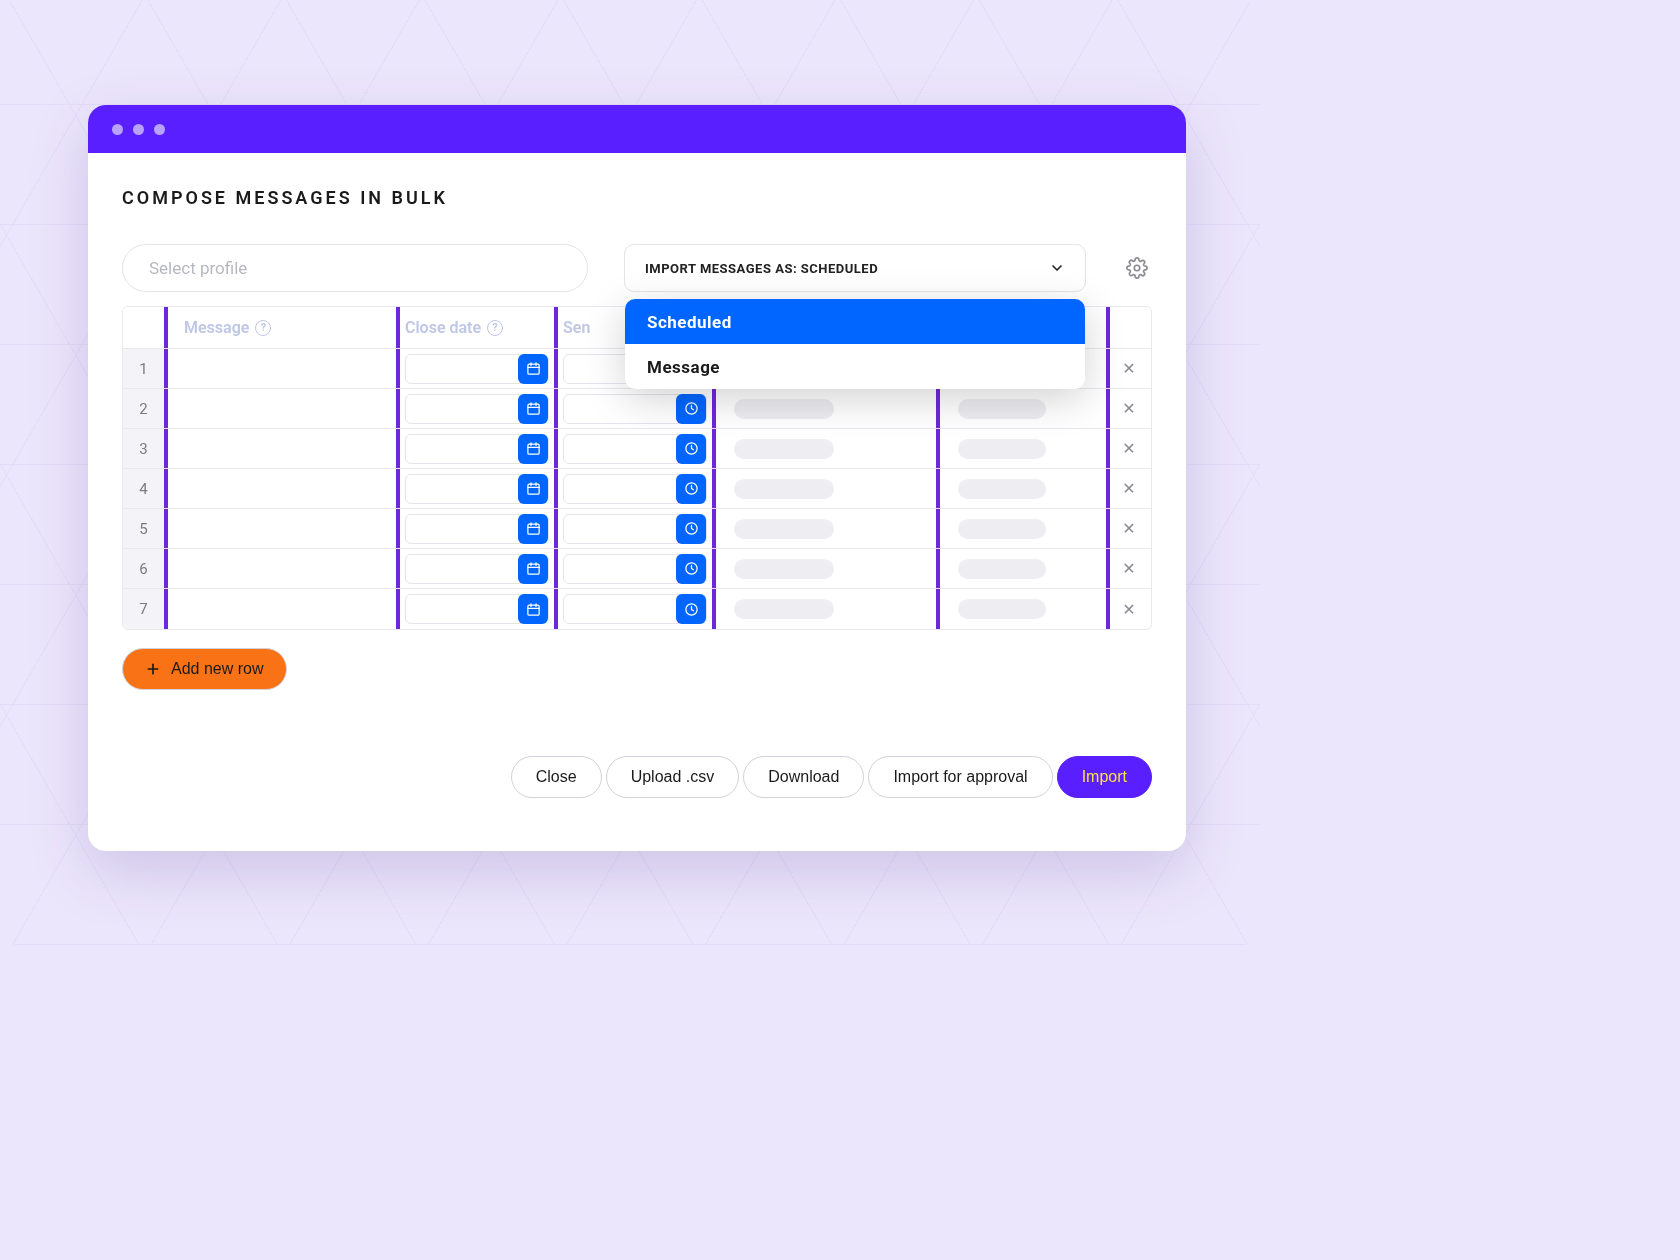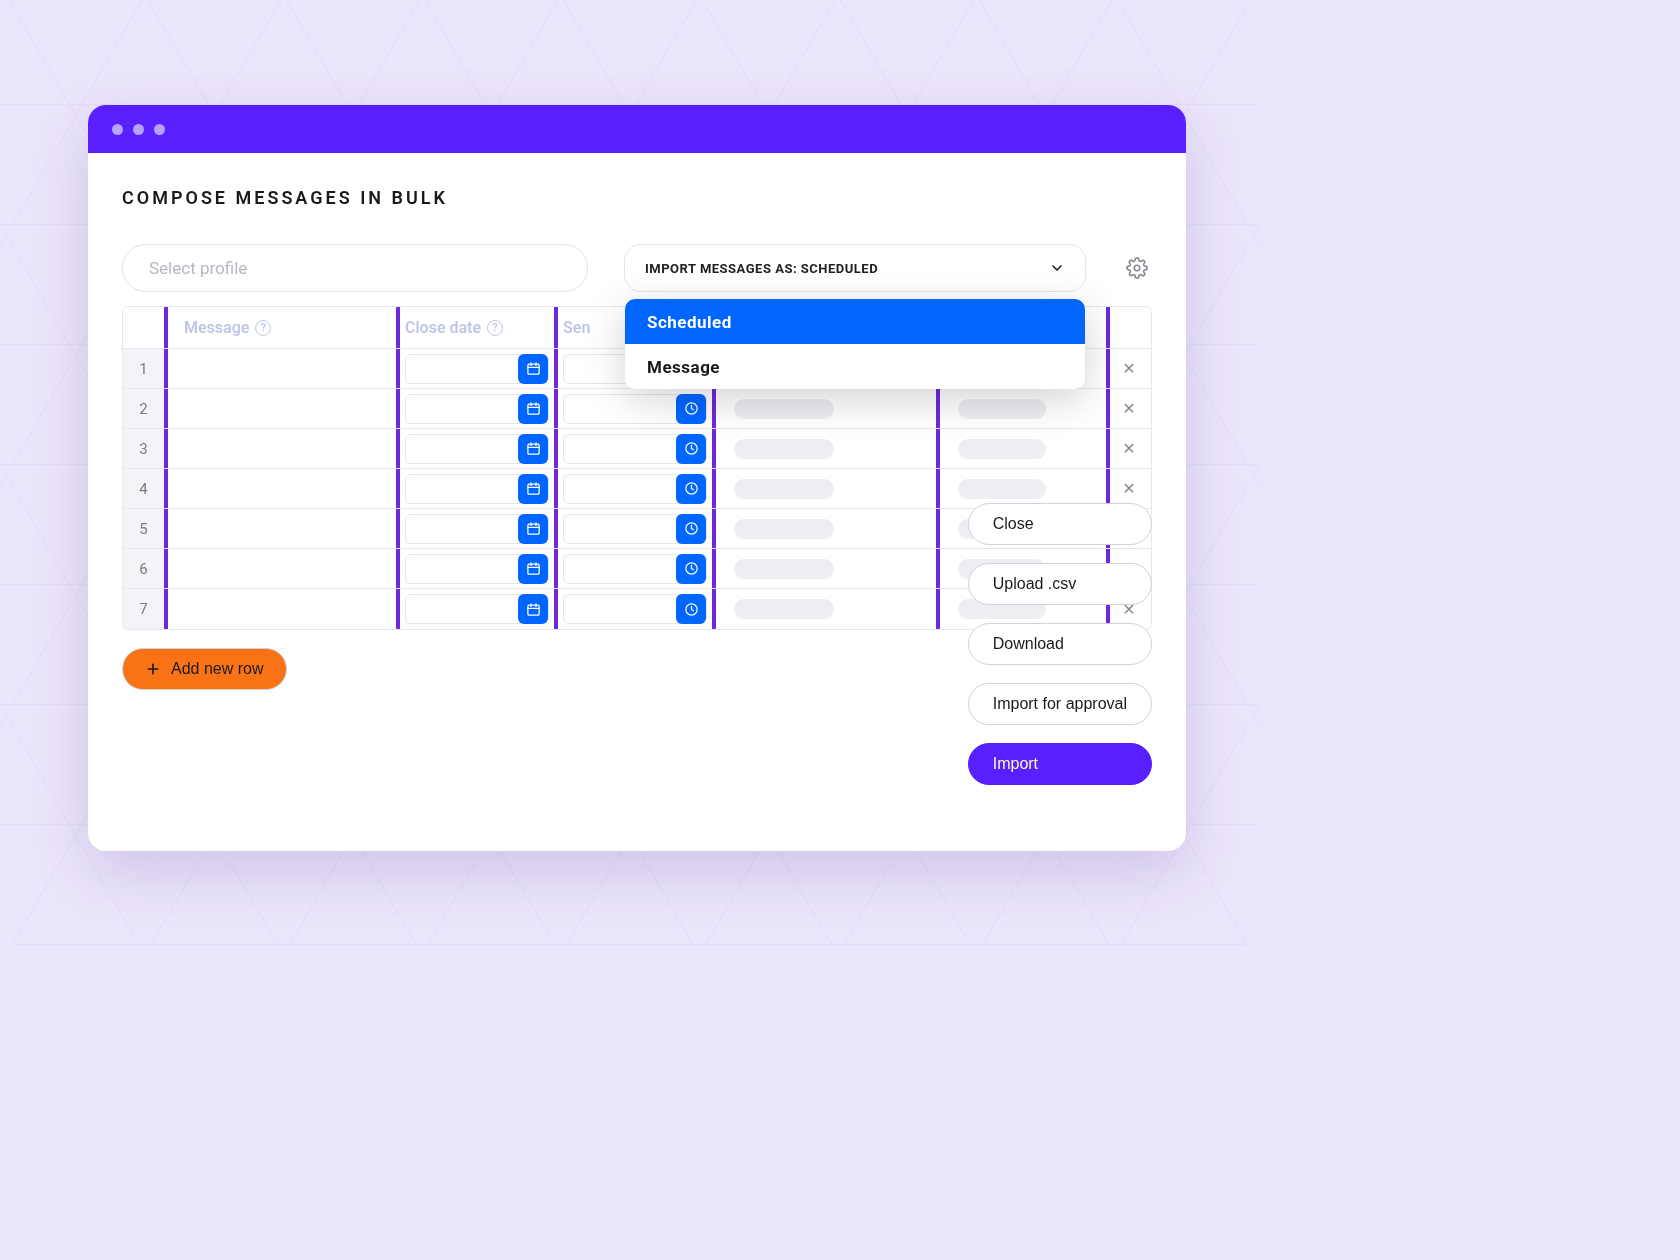--- a/index.html
+++ b/index.html
@@ -51,21 +51,21 @@
   }
   .profile-select {
     width: 466px; height: 48px;
     border: 1px solid #e3e3e8; border-radius: 28px;
     padding: 0 26px; font-size:17px; color:#b8b8c2;
     display:flex; align-items:center;
     background:#fff;
   }
   .import-select {
     flex:1; height:48px;
-    border:1px solid #e3e3e8; border-radius:17px;
+    border:1px solid #e3e3e8; border-radius:10px;
     padding: 0 20px; font-size:13px; font-weight:700; color:#222;
     letter-spacing: .5px;
     display:flex; align-items:center; justify-content:space-between;
     background:#fff;
     position:relative;
   }
   .gear-btn {
     width:30px; height:30px; display:flex; align-items:center; justify-content:center;
     color:#6e6e78;
   }
@@ -132,30 +132,30 @@
 
   .add-row-btn {
     margin-top:18px;
     height:42px; padding:0 22px;
     border:1px solid #d2d2db; border-radius:24px;
     display:inline-flex; align-items:center; gap:10px;
     font-size:16px; font-weight:500; color:#1a1a1a;
     background:#f97316;
   }
   .footer-actions {
-    position:absolute; right:34px; bottom:66px;
-    display:flex; gap:18px;flex-direction:column;
+    position:absolute; right:34px; bottom:53px;
+    display:flex; gap:4px;
   }
   .btn {
     height:42px; padding:0 24px;
     border:1px solid #d2d2db; border-radius:22px;
     display:inline-flex; align-items:center; font-size:16px; font-weight:500;
     background:#fff; color:#1a1a1a;
   }
-  .btn.primary { background:#591FFF; color:#fef9c3; border-color:#591FFF;}
+  .btn.primary { background:#591FFF; color:#fde047; border-color:#591FFF;}
   svg { display:block; }
 </style>
 </head>
 <body>
 
 <div class="bg-pattern"></div>
 
 <div class="app-window">
   <div class="titlebar">
     <div class="tl-dot"></div>

